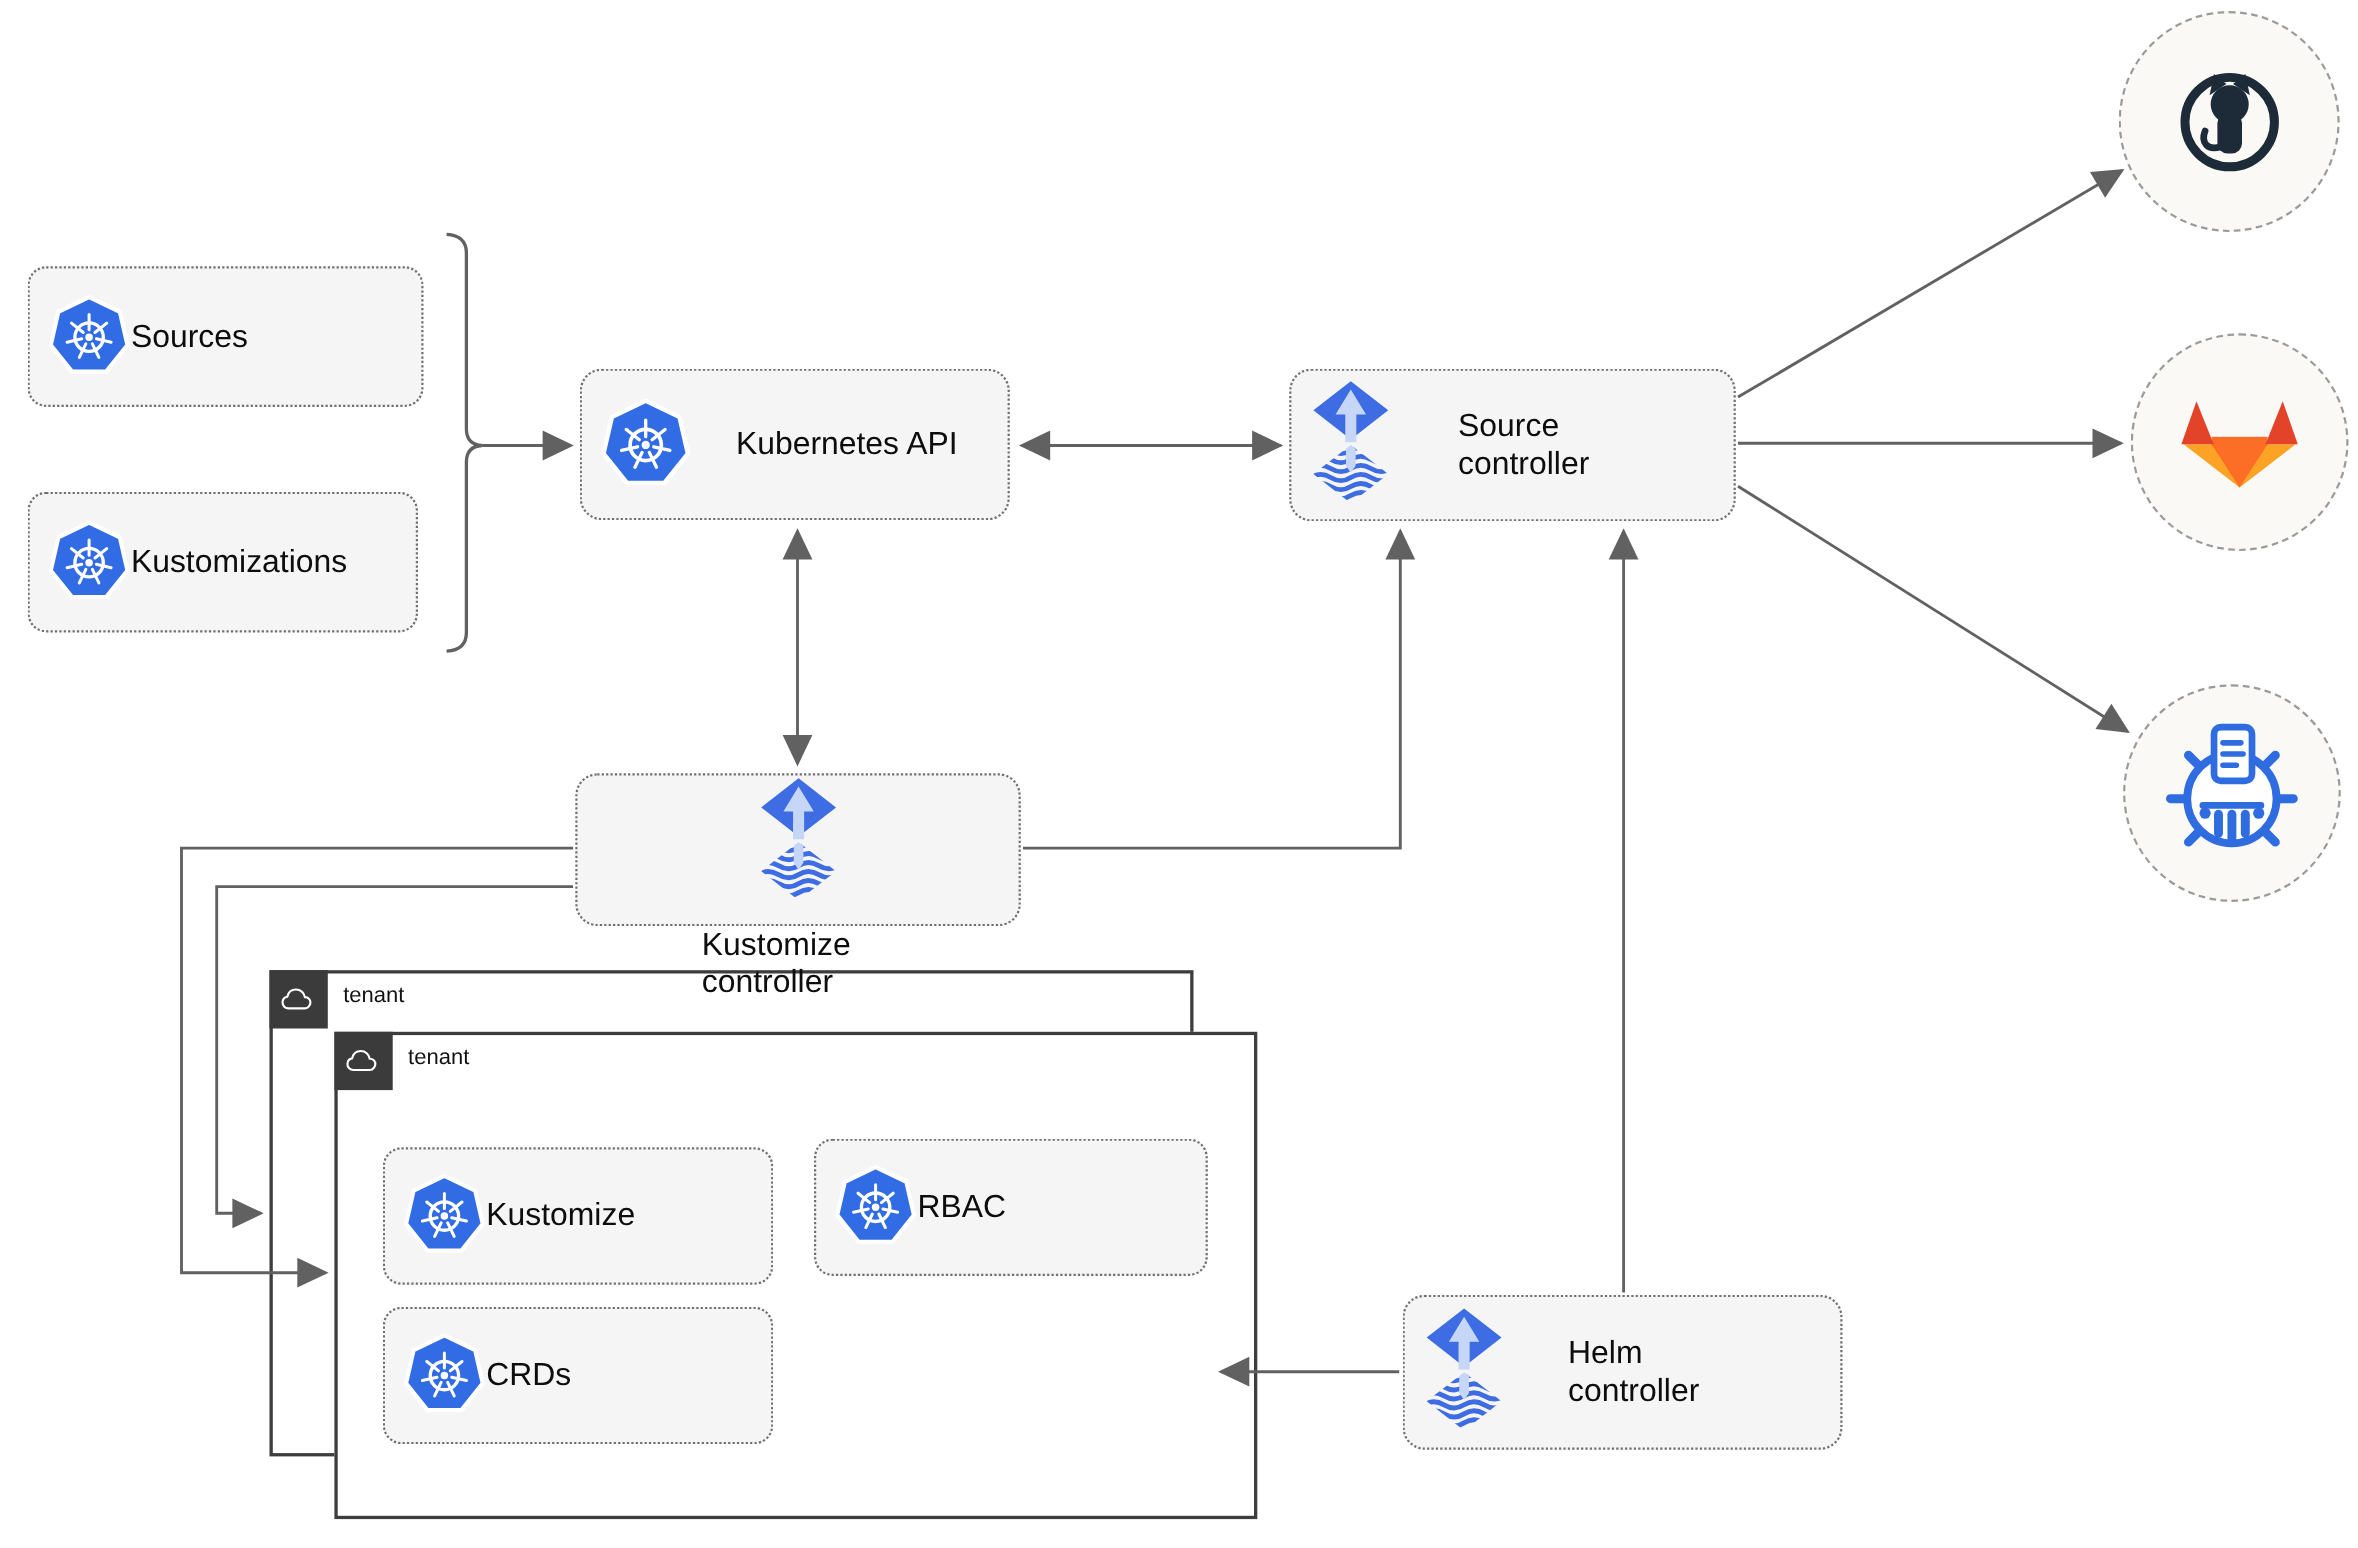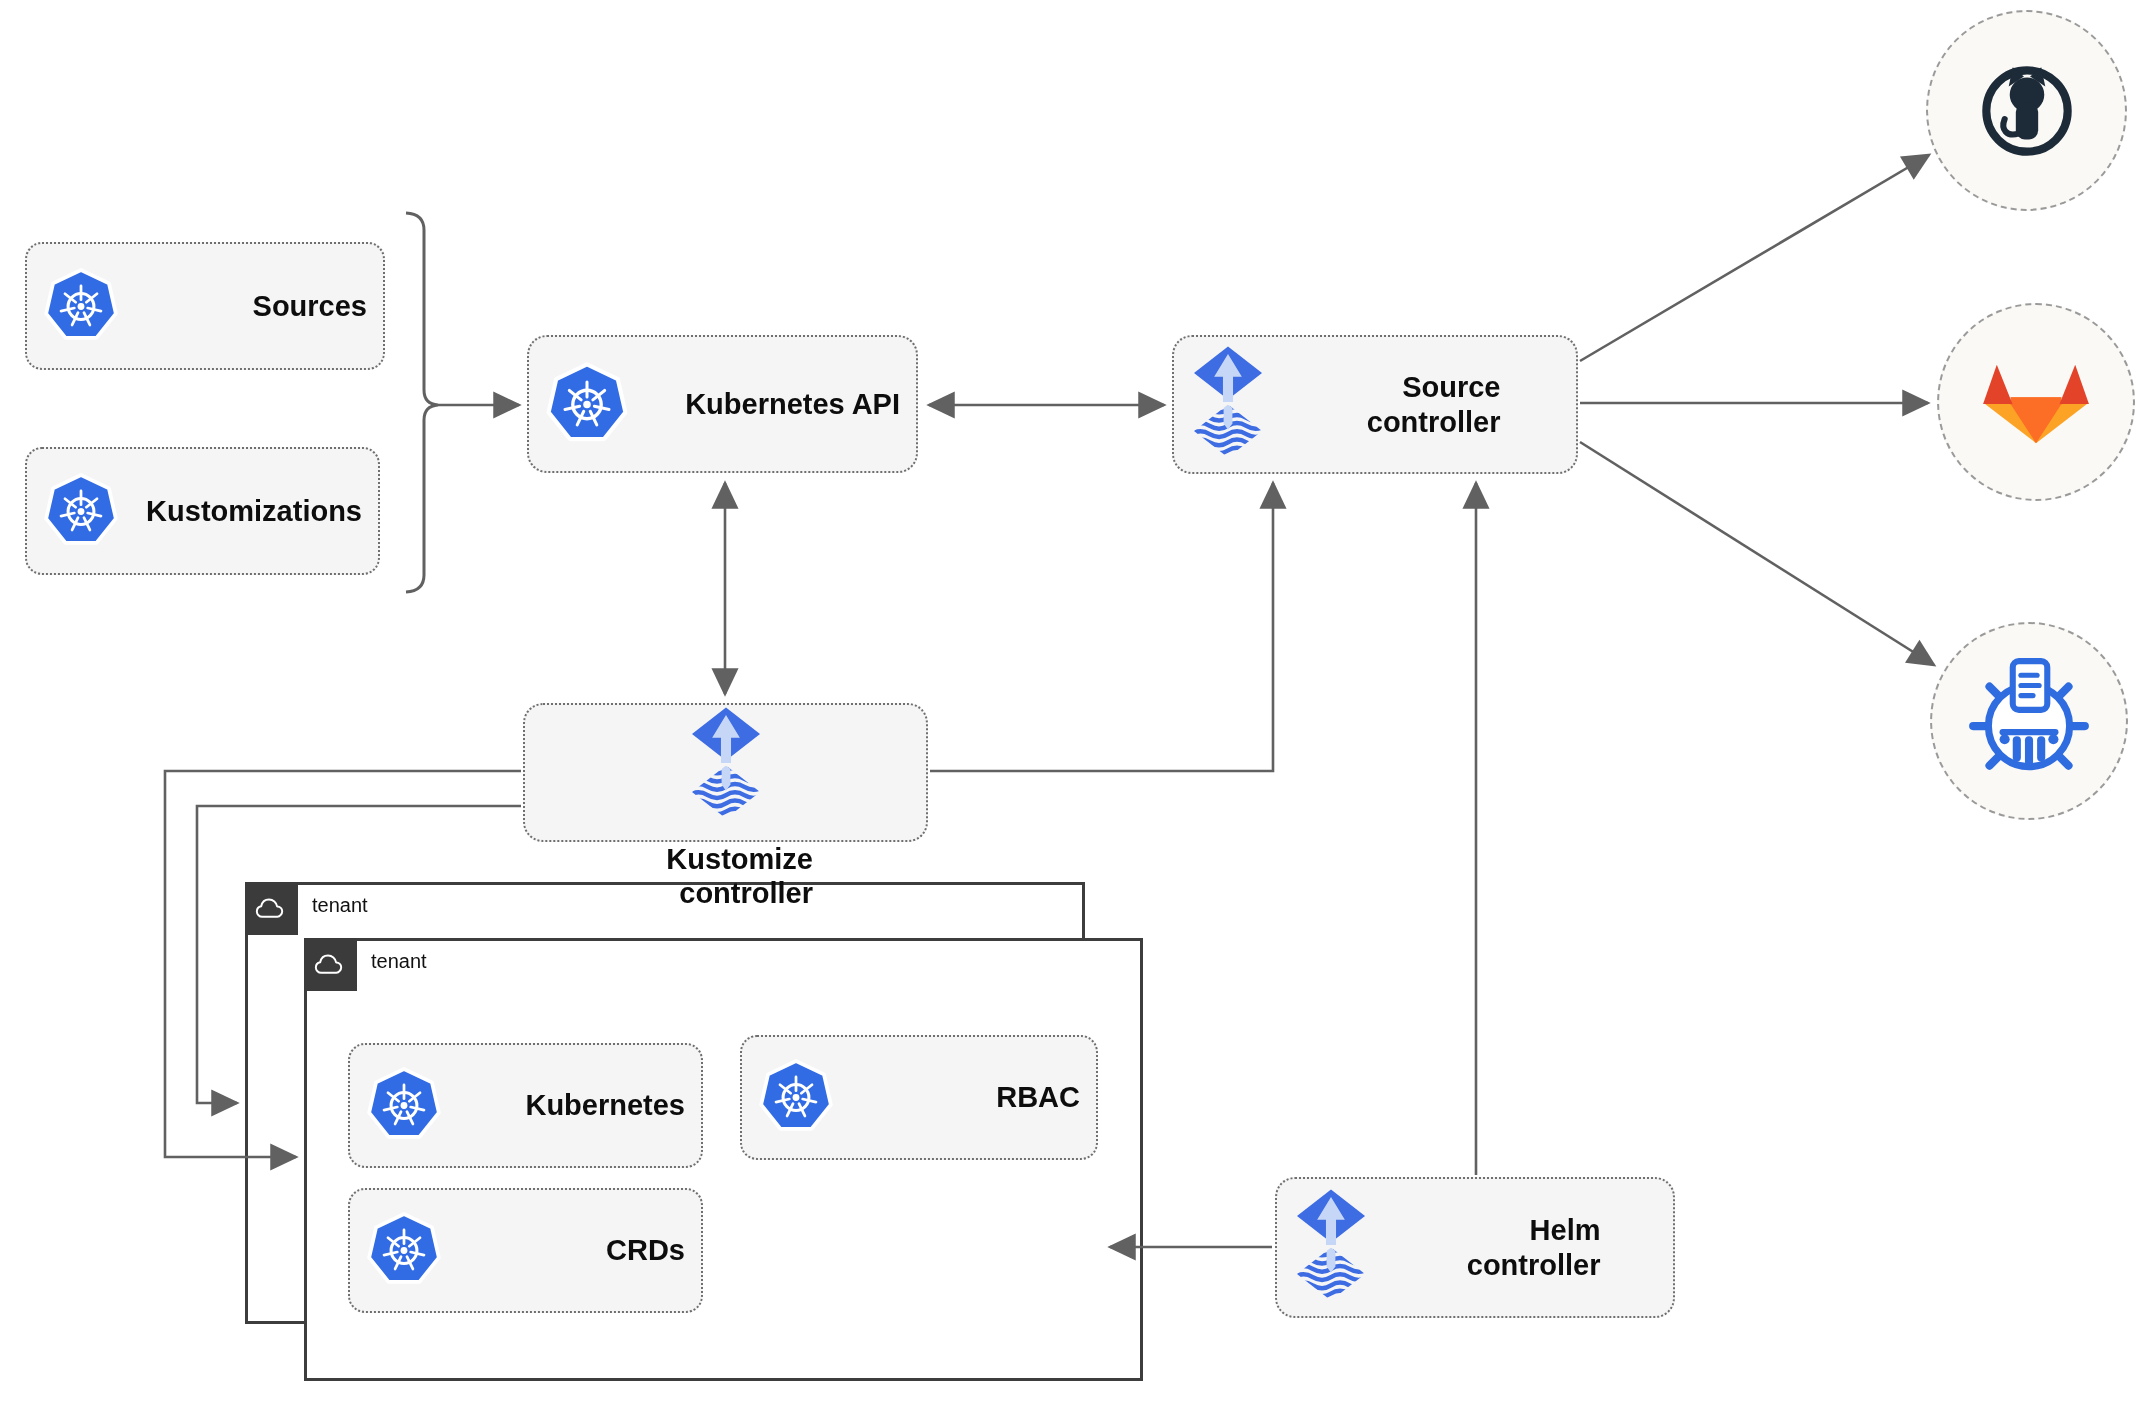--- a/index.html
+++ b/index.html
@@ -8,21 +8,21 @@
     font-family:"Liberation Sans", sans-serif;color:#0d0d0d;overflow:hidden;
   }
   
   .node{
     position:absolute;display:flex;align-items:center;
     background:#f5f5f5;border:2px dotted #6f6f6f;border-radius:20px;
     padding:0 16px;box-sizing:border-box;z-index:3;
   }
   .node-icon{flex:0 0 auto;display:flex;align-items:center;justify-content:center;}
   .node-label{
-    flex:1 1 auto;text-align:right;font-size:29px;line-height:1.18;color:#0d0d0d;font-weight:bold;
+    flex:1 1 auto;text-align:left;font-size:29px;line-height:1.18;color:#0d0d0d;
   }
   .node-label.wrap{max-width:175px;margin:16px auto;}
   
   .tenant{
     position:absolute;background:#ffffff;border:3px solid #3d3d3d;box-sizing:border-box;
   }
   .tenant-back{z-index:1;}
   .tenant-front{z-index:2;}
   .tenant-tab{
     position:absolute;left:-3px;top:-3px;width:53px;height:53px;background:#3b3b3b;
@@ -163,21 +163,21 @@
         </svg>
     </div>
     <div class="tenant-name">tenant</div>
 
     <div class="node" style="left:41px;top:102px;width:355px;height:125px;border-radius:17px;">
       <span class="node-icon">
         <svg width="76" height="79">
             <use href="#sym-k8s"></use>
           </svg>
         </span>
-      <span class="node-label">Kubernetes</span>
+      <span class="node-label">Kustomize</span>
     </div>
     <div class="node" style="left:433px;top:94px;width:358px;height:125px;border-radius:17px;">
       <span class="node-icon">
         <svg width="76" height="79">
             <use href="#sym-k8s"></use>
           </svg>
         </span>
       <span class="node-label">RBAC</span>
     </div>
     <div class="node" style="left:41px;top:247px;width:355px;height:125px;border-radius:17px;">

